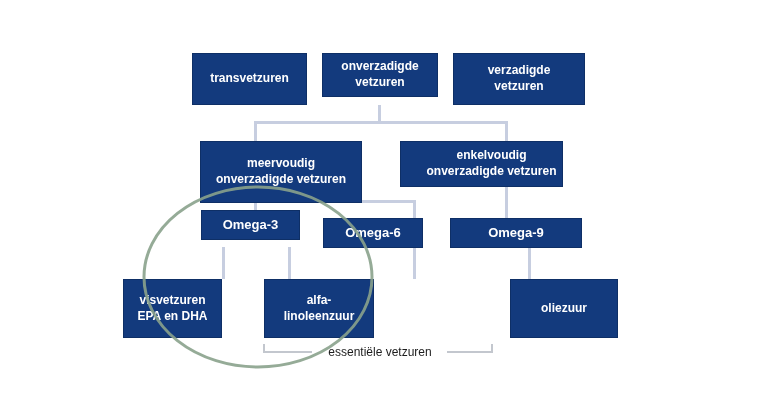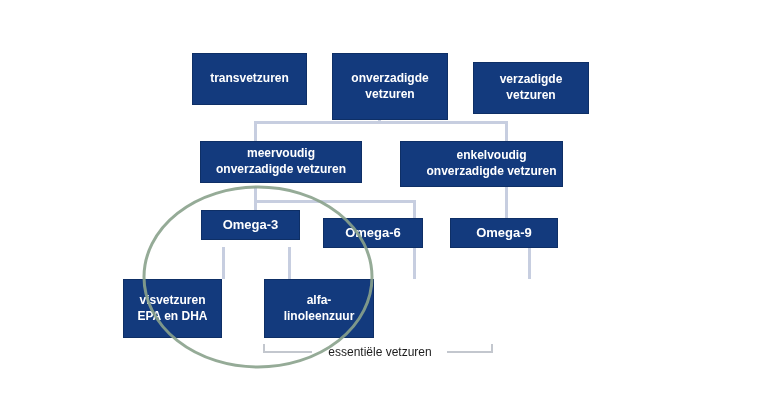--- a/index.html
+++ b/index.html
@@ -27,29 +27,29 @@
     font-weight: bold;
     font-size: 12px;
     line-height: 1.3;
     white-space: pre-line;
     box-sizing: border-box;
   }
   .node.small { font-size: 13px; }
 
   
   .n-trans        { left: 192px; top: 53px;  width: 115px; height: 52px; }
-  .n-onverzadigde { left: 332px; top: 53px;  width: 116px; height: 67px; }
-  .n-verzadigde   { left: 453px; top: 62px;  width: 116px; height: 52px; margin-left: 20px; }
+  .n-onverzadigde { left: 322px; top: 53px;  width: 116px; height: 44px; }
+  .n-verzadigde   { left: 453px; top: 53px;  width: 132px; height: 52px; }
   
-  .n-meervoudig   { left: 200px; top: 141px; width: 162px; height: 42px; }
+  .n-meervoudig   { left: 200px; top: 141px; width: 162px; height: 62px; }
   .n-enkelvoudig  { left: 400px; top: 141px; width: 163px; height: 46px; padding-left: 20px; }
   
   .n-omega3       { left: 201px; top: 210px; width: 99px;  height: 30px; }
   .n-omega6       { left: 323px; top: 218px; width: 100px; height: 30px; }
-  .n-omega9       { left: 450px; top: 218px; width: 108px; height: 30px; }
+  .n-omega9       { left: 450px; top: 218px; width: 132px; height: 30px; }
   
   .n-visvetzuren  { left: 123px; top: 279px; width: 99px; height: 59px; }
   .n-alfa         { left: 264px; top: 279px; width: 110px; height: 59px; text-align: center; }
   .n-linolzuur    { left: 388px; top: 279px; width: 108px; height: 59px; }
   .n-oliezuur     { left: 510px; top: 279px; width: 108px; height: 59px; }
 
   .conn {
     position: absolute;
     background: var(--connector, #c7cee0);
   }
@@ -127,20 +127,21 @@
 onverzadigde vetzuren</div>
 
   <div class="node small n-omega3">Omega-3</div>
   <div class="node small n-omega6">Omega-6</div>
   <div class="node small n-omega9">Omega-9</div>
 
   <div class="node n-visvetzuren">visvetzuren
 EPA en DHA</div>
   <div class="node n-alfa">alfa-
 linoleenzuur</div>
+  <div class="node n-oliezuur">oliezuur</div>
 
   <div class="bracket-tick bt-left"></div>
   <div class="bracket-line bl-left"></div>
   <span class="bracket-label">essentiële vetzuren</span>
   <div class="bracket-line bl-right"></div>
   <div class="bracket-tick bt-right"></div>
 
   <svg class="highlight-svg" width="760" height="400" viewBox="0 0 760 400">
     <ellipse cx="258" cy="277" rx="114" ry="90"></ellipse>
   </svg>

